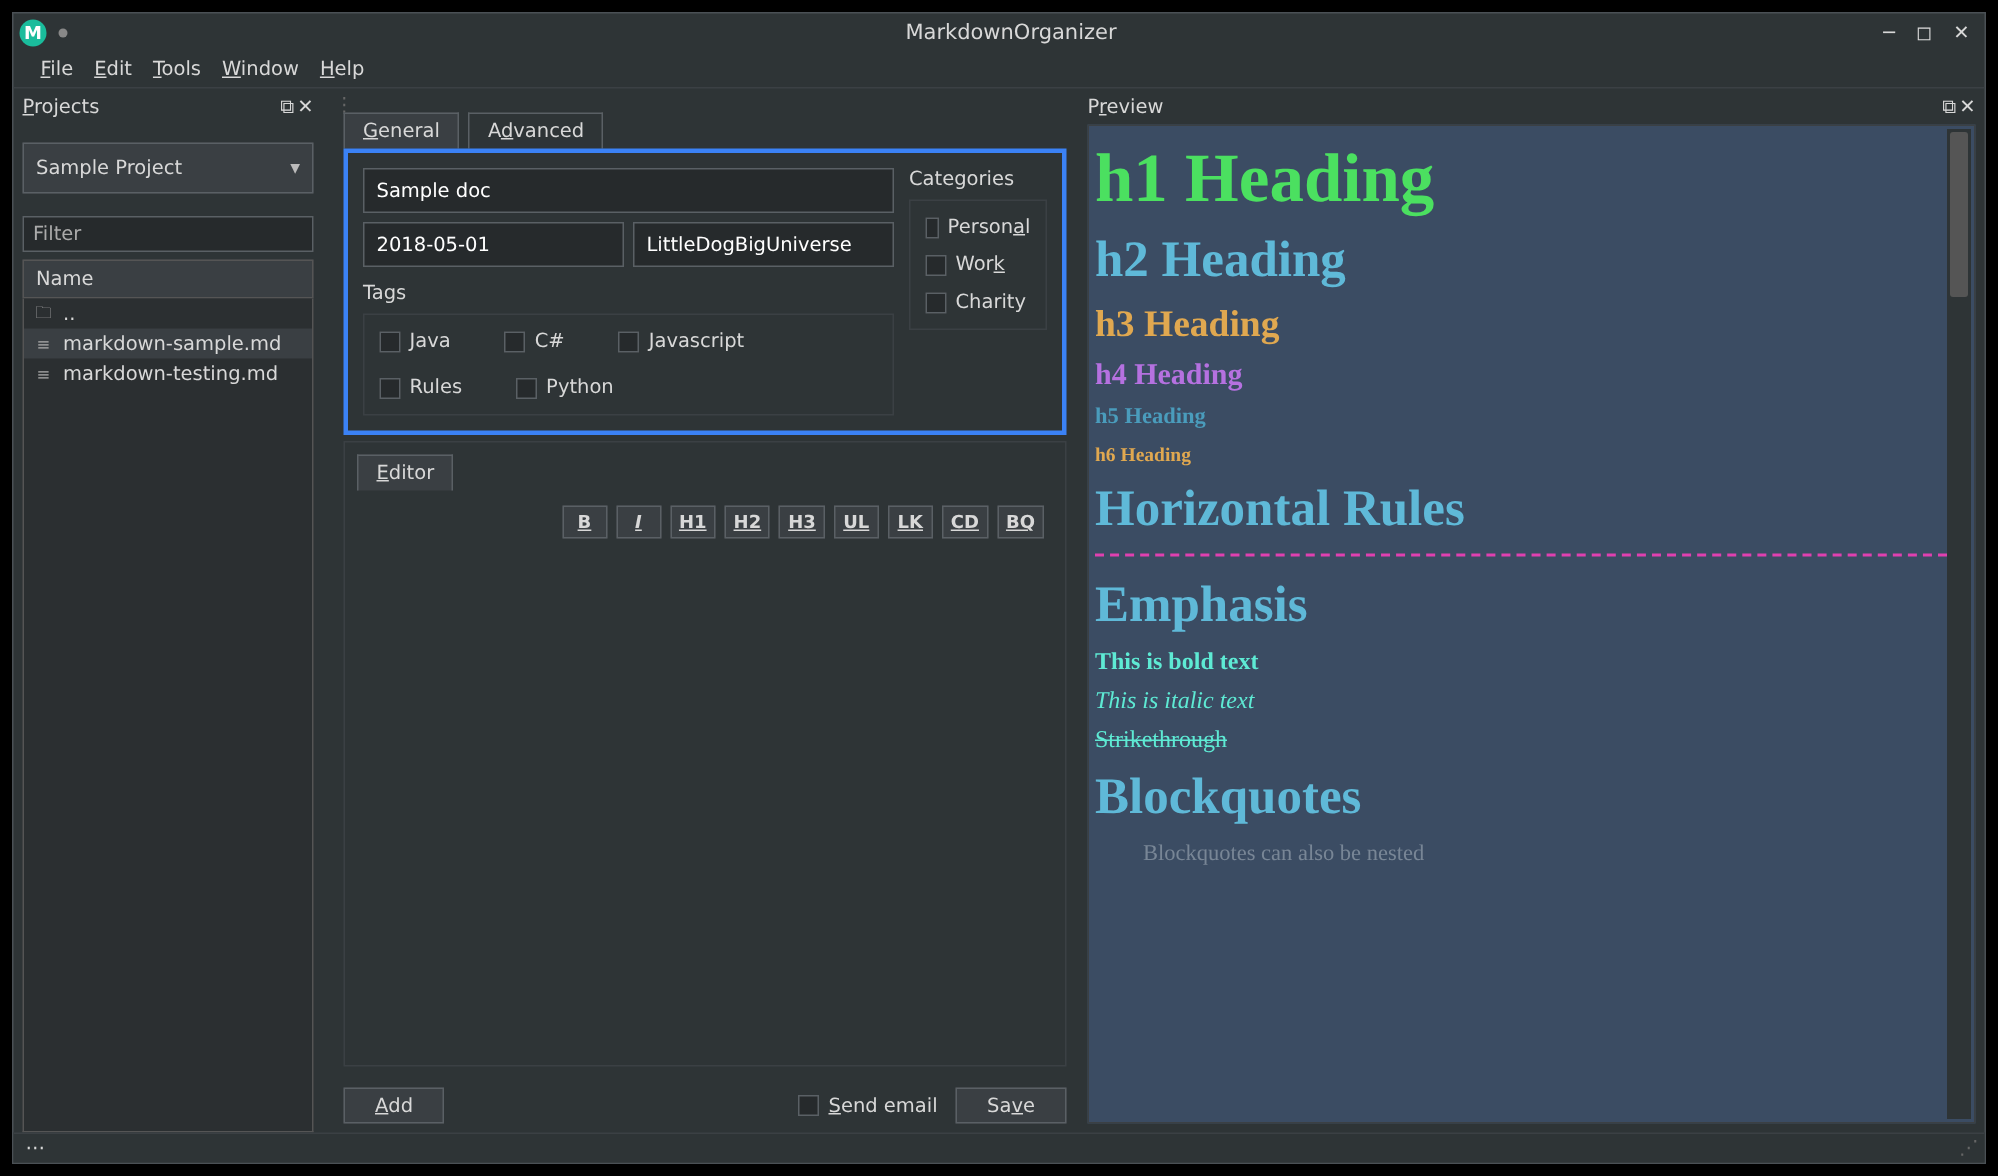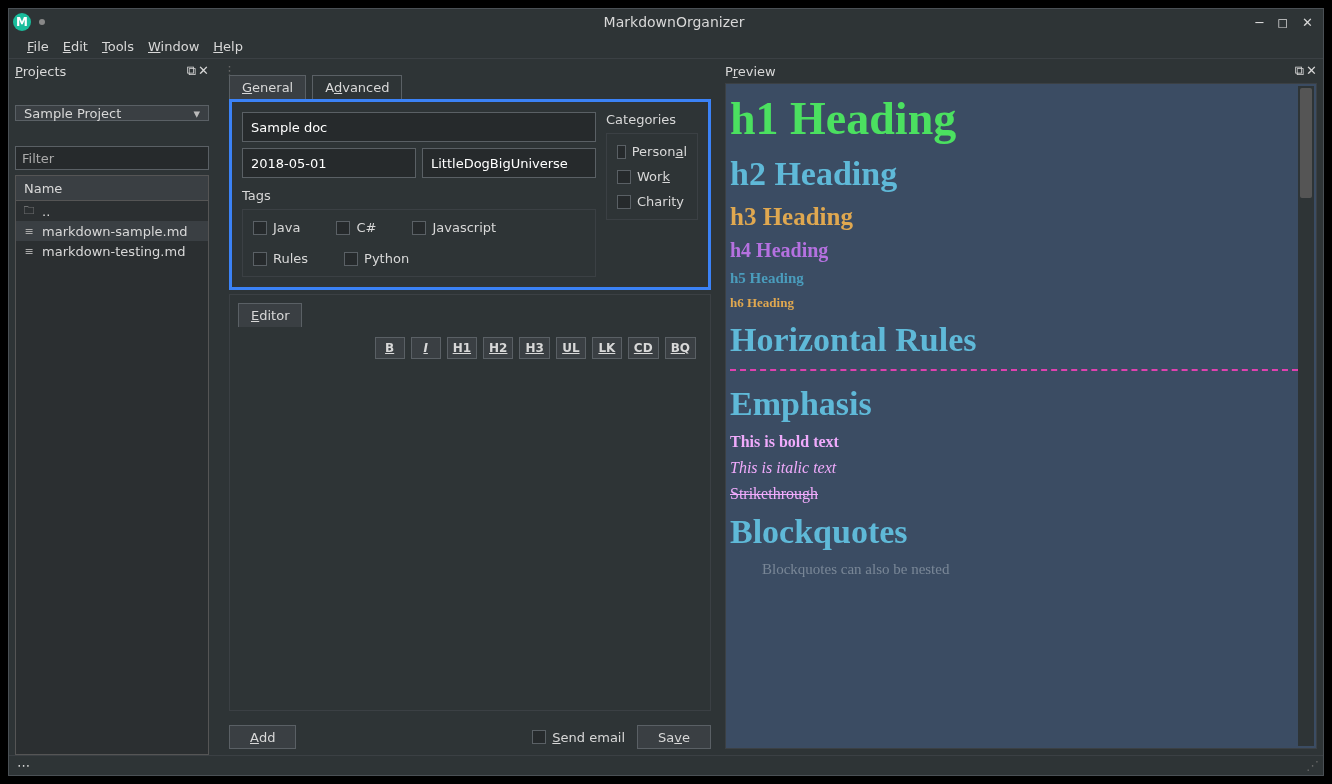--- a/index.html
+++ b/index.html
@@ -14,21 +14,21 @@
 
 .menubar { height: 24px; display:flex; gap:14px; padding-left:18px; align-items:center; border-bottom:1px solid #3b4044; }
 .menubar span { cursor:pointer; }
 .menubar u { text-decoration: underline; }
 
 .body { flex:1; display:flex; }
 
 .projects { width: 206px; display:flex; flex-direction:column; }
 .panelhdr { height:24px; display:flex; align-items:center; padding:0 6px; font-size:13px; }
 .panelhdr .icons { margin-left:auto; display:flex; gap:2px; font-size:11px; color:#999; }
-.combo { margin:22px 6px; height:16px; background:#3a3f43; border:1px solid #5a6065; display:flex; align-items:center; padding:0 8px; position:relative; }
+.combo { margin:12px 6px; height:34px; background:#3a3f43; border:1px solid #5a6065; display:flex; align-items:center; padding:0 8px; position:relative; }
 .combo::after { content:"▾"; position:absolute; right:8px; color:#bbb; }
 .filter { margin:3px 6px; height:24px; background:#262a2c; border:1px solid #5a6065; padding:0 6px; display:flex; align-items:center; color:#aaa; }
 .filehdr { margin:2px 6px 0 6px; height:26px; background:#3a3f43; border:1px solid #555; display:flex; align-items:center; padding-left:8px; }
 .filelist { margin:0 6px; border:1px solid #555; border-top:none; flex:1; background:#2b2f31; }
 .row { height:20px; display:flex; align-items:center; gap:6px; padding-left:6px; }
 .row .icon { width:14px; text-align:center; font-size:11px; color:#aaa; }
 .row.sel { background:#3a3f43; }
 
 .center { flex:1; display:flex; flex-direction:column; padding:6px 0 6px 6px; }
 .tabs { display:flex; gap:6px; margin-left:8px; }
@@ -58,21 +58,21 @@
 
 .preview { width:604px; display:flex; flex-direction:column; }
 .pvbody { border:1px solid #3b4044; margin:0 6px 6px 6px; flex:1; background:#3b4c63; position:relative; padding:4px 18px 0 4px; overflow:hidden; font-family: Georgia, "DejaVu Serif", serif; }
 .pvbody .h1 { color:#4be060; font-size:46px; font-weight:bold; margin:4px 0 10px 0; font-family: Georgia, serif; }
 .pvbody .h2 { color:#5fb9d8; font-size:34px; font-weight:bold; margin:10px 0; font-family: Georgia, serif; }
 .pvbody .h3 { color:#e0a850; font-size:25px; font-weight:bold; margin:8px 0; font-family: Georgia, serif;}
 .pvbody .h4 { color:#b571e0; font-size:20px; font-weight:bold; margin:8px 0; font-family: Georgia, serif;}
 .pvbody .h5 { color:#4a9cbc; font-size:15px; font-weight:bold; margin:8px 0; font-family: Georgia, serif;}
 .pvbody .h6 { color:#e0a850; font-size:13px; font-weight:bold; margin:8px 0; font-family: Georgia, serif;}
 .pvbody hr { border:none; border-top:2px dashed #e040b0; margin:8px 0 14px 0; }
-.pvbody p { color:#f0abfc; font-size:16px; margin:8px 0; font-family: Georgia, serif;}
+.pvbody p { color:#5eead4; font-size:16px; margin:8px 0; font-family: Georgia, serif;}
 .pvbody .bold { font-weight:bold; }
 .pvbody .ital { font-style:italic; }
 .pvbody .strike { text-decoration:line-through; }
 .pvbq { color:#a2adb8; font-size:15px; margin-left:32px; font-family: Georgia, serif; opacity:0.6; }
 .pvscroll { position:absolute; right:2px; top:2px; bottom:2px; width:16px; background:#2e3436; }
 .pvscroll .thumb { position:absolute; top:2px; left:2px; right:2px; height:110px; background:#555; border-radius:2px; }
 .statusbar { height:20px; background:#2e3436; border-top:1px solid #3b4044; display:flex; padding-left:8px; gap:10px; align-items:center; color:#666; font-size:11px;}
 .grip { margin-left:auto; margin-right:4px; color:#666; }
 </style>
 </head>

